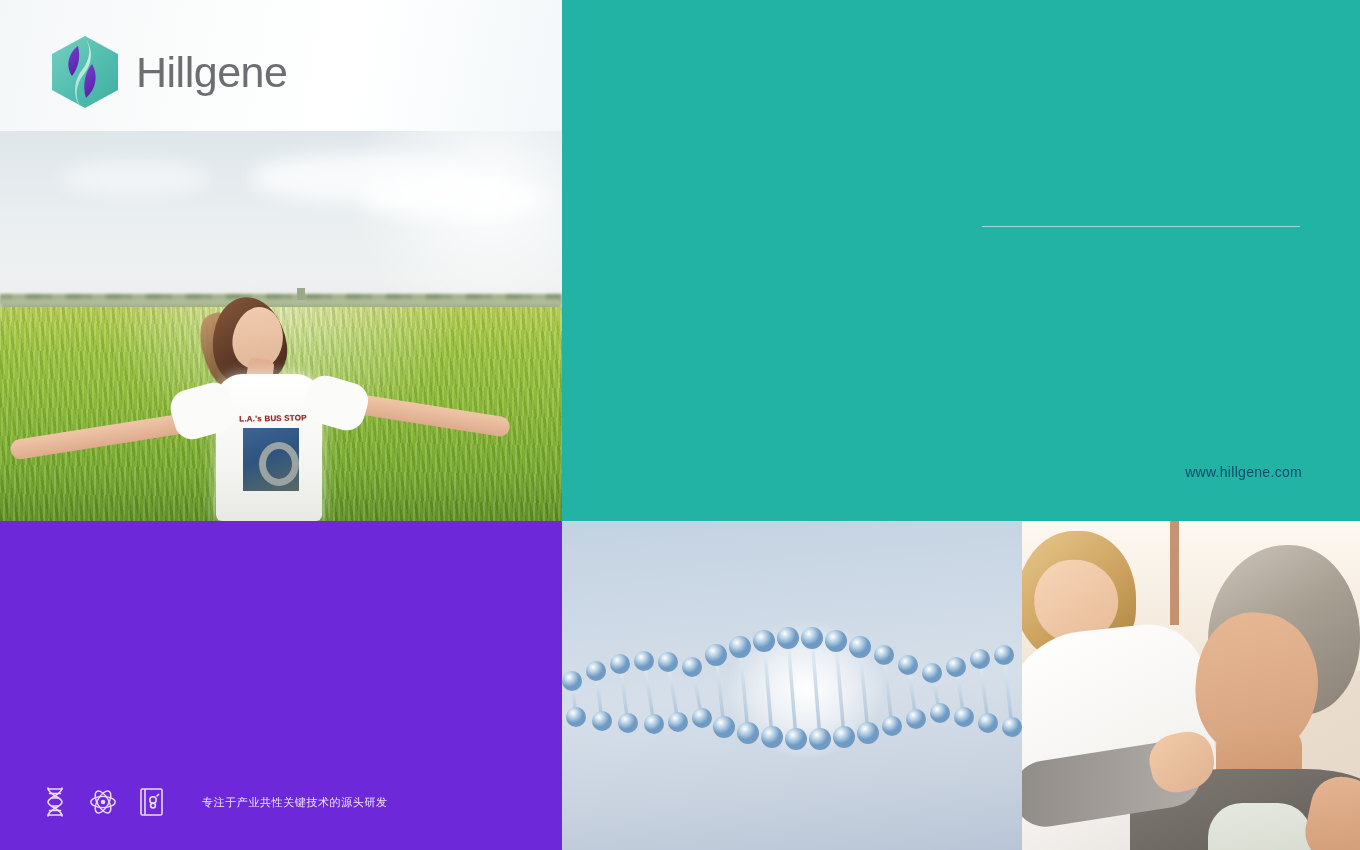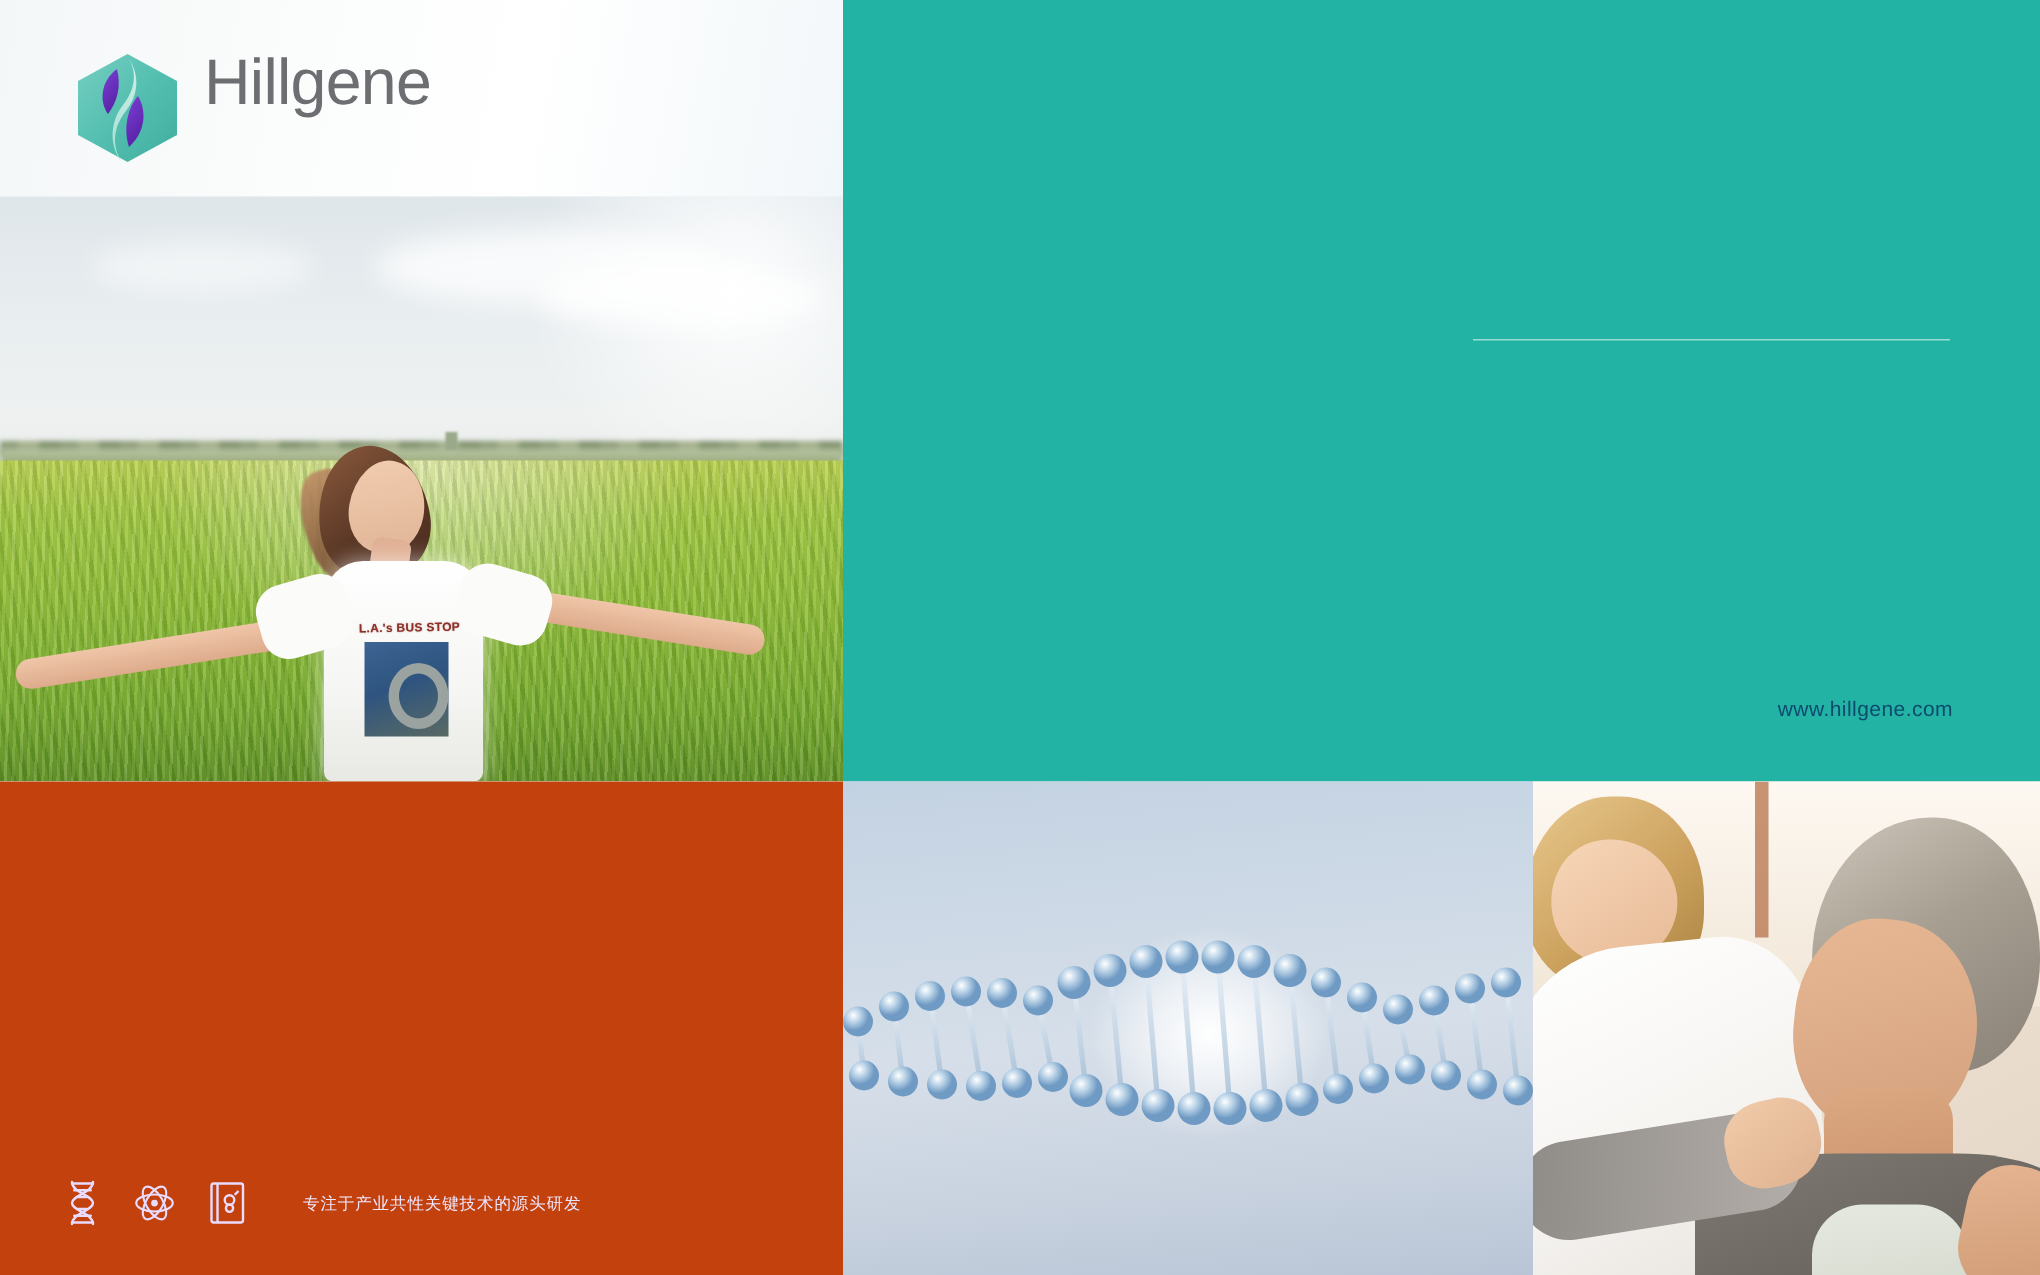--- a/index.html
+++ b/index.html
@@ -15,21 +15,21 @@
   .tl-quad {
     position:absolute; left:0; top:0; width:562px; height:521px;
     overflow:hidden;
   }
   .header-band {
     position:absolute; left:0; top:0; width:562px; height:131px;
     background:linear-gradient(100deg,#f4f7f8 0%,#fbfcfc 35%,#ffffff 62%,#f2f7f9 100%);
   }
   .logo-row {
     position:absolute; left:48px; top:34px;
-    display:flex; gap:14px;
+    display:flex; align-items:center; gap:14px;
   }
   .logo-mark { width:74px; height:76px; display:block; }
   .wordmark {
     font-size:43px; font-weight:400; letter-spacing:-0.5px;
     color:#6d6e71; line-height:1;
   }
 
   
   .hero {
     position:absolute; left:0; top:131px; width:562px; height:390px;
@@ -156,21 +156,21 @@
     background:rgba(255,255,255,.55);
   }
   .site-url {
     position:absolute; right:58px; top:464px;
     font-size:14px; color:#0c4a6e; letter-spacing:.3px;
   }
 
   
   .purple-panel {
     position:absolute; left:0; top:521px; width:562px; height:329px;
-    background:#c2410c;
+    background:#6d28d9;
     text-align:center;
   }
   .icon-row {
     position:absolute; left:40px; bottom:32px;
     display:flex; align-items:center; gap:18px;
   }
   .p-icon { width:30px; height:32px; display:block; }
   .tagline {
     margin-left:18px; font-size:11px; color:#efe6ff;
     letter-spacing:.6px; white-space:nowrap;

